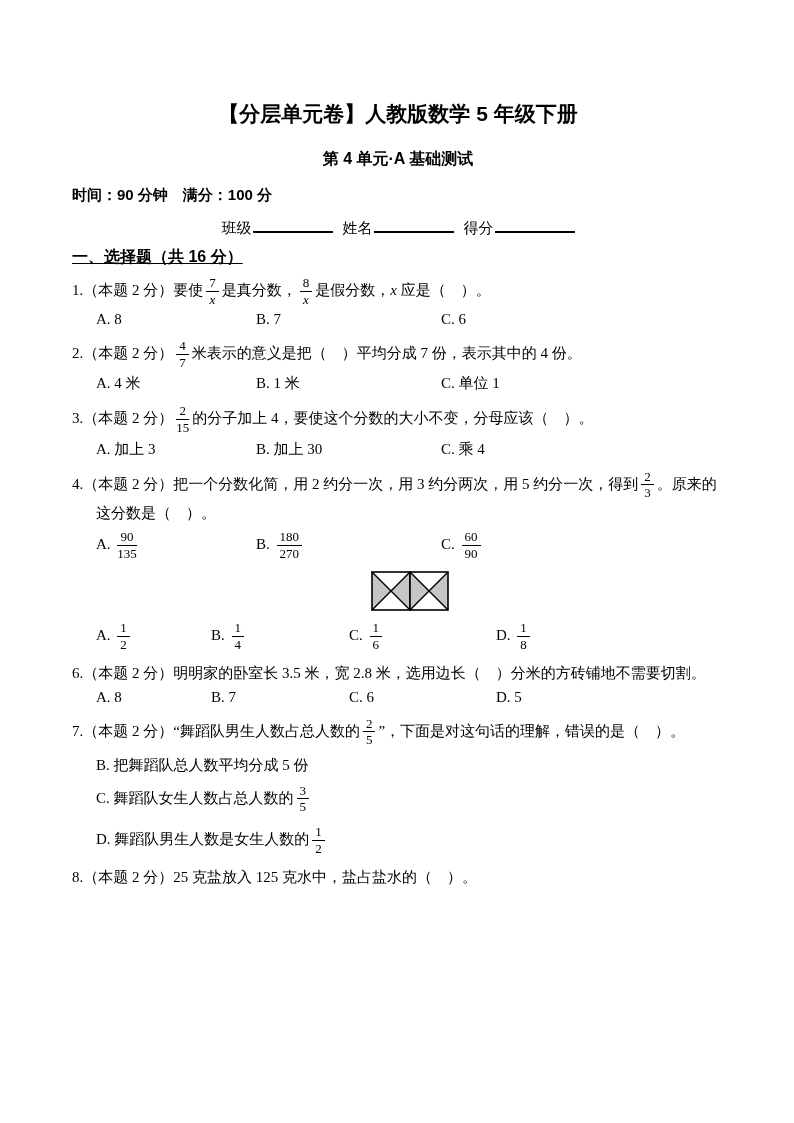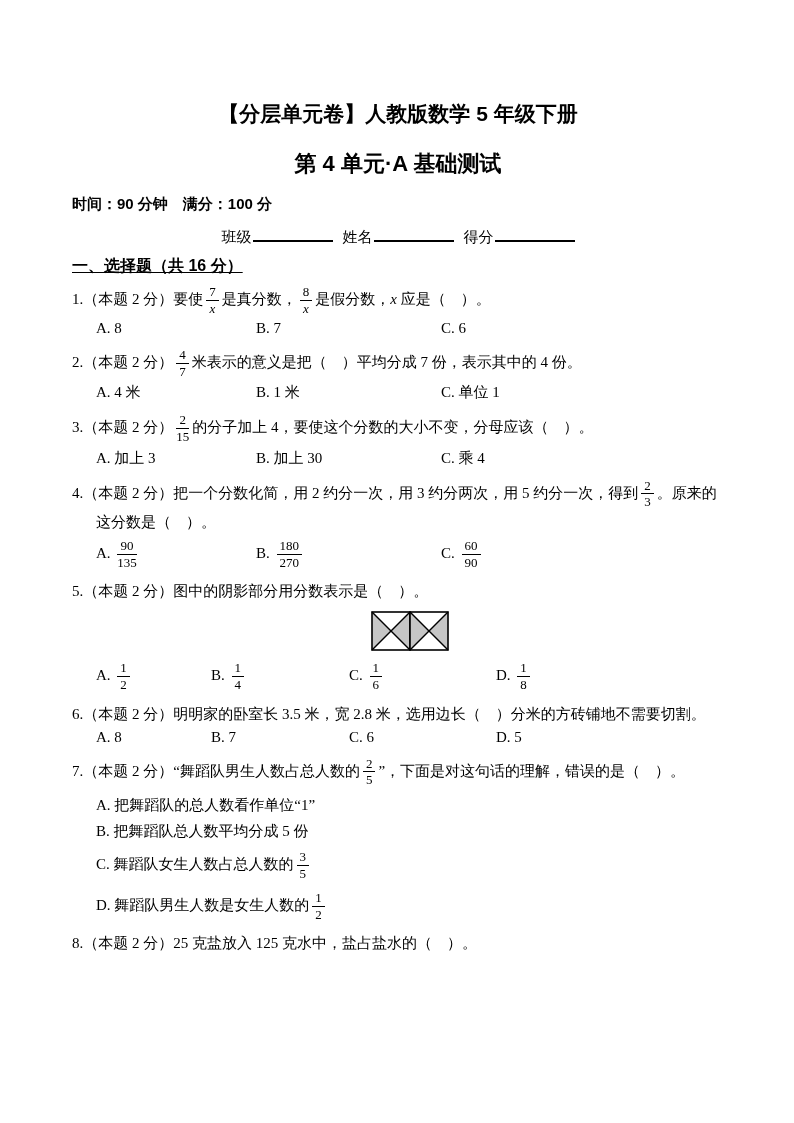--- a/index.html
+++ b/index.html
@@ -2,21 +2,21 @@
 <html><head>
 <meta charset="utf-8">
 <style>
   html,body{margin:0;padding:0;background:#fff;}
   .page{
     width:794px;min-height:1123px;box-sizing:border-box;
     padding:100px 70px 40px 72px;background:#fff;color:#000;
     font-family:"Liberation Serif","DejaVu Serif",serif;font-size:15px;
   }
   .title{font-family:"Liberation Sans",sans-serif;font-weight:700;font-size:21px;text-align:center;margin:0 0 21px;}
-  .subtitle{font-family:"Liberation Sans",sans-serif;font-weight:700;font-size:22px;text-align:center;margin:0 0 16px;}
+  .subtitle{font-family:"Liberation Sans",sans-serif;font-weight:700;font-size:16px;text-align:center;margin:0 0 16px;}
   .meta{font-family:"Liberation Sans",sans-serif;font-weight:700;font-size:15px;text-align:left;margin:0 0 11px;}
   .fill-line{font-family:"Liberation Sans",sans-serif;font-weight:400;font-size:15px;text-align:center;margin:0 0 9px;}
   .blank{display:inline-block;width:80px;height:15px;border-bottom:2px solid #000;margin:0 10px 0 1px;}
   .blank:last-child{margin-right:0;}
   .section-heading{font-family:"Liberation Sans",sans-serif;font-weight:700;font-size:16px;margin:2px 0 6px;text-decoration:underline;}
   .question{font-size:15px;}
   .stem{padding-left:24px;text-indent:-24px;line-height:1.55;margin:5px 0 3px;}
   .options.row{display:flex;align-items:center;padding-left:24px;margin:2px 0 9px;}
   .options.cols-3 .opt:nth-child(1){width:160px;}
   .options.cols-3 .opt:nth-child(2){width:185px;}
@@ -69,21 +69,20 @@
       </div>
       <div class="question">
         <div class="stem">4.（本题 2 分）把一个分数化简，用 2 约分一次，用 3 约分两次，用 5 约分一次，得到<span class="frac"><span class="num">2</span><span class="den">3</span></span>。原来的这分数是（　）。</div>
         <div class="options row cols-3">
           <div class="opt">A. <span class="frac"><span class="num">90</span><span class="den">135</span></span></div>
           <div class="opt">B. <span class="frac"><span class="num">180</span><span class="den">270</span></span></div>
           <div class="opt">C. <span class="frac"><span class="num">60</span><span class="den">90</span></span></div>
         </div>
       </div>
       <div class="question">
-        <div class="stem">5.（本题 2 分）图中的阴影部分用分数表示是（　）。</div>
         <div class="figure-row"><svg width="78" height="40" viewBox="0 0 78 40">
             <polygon points="1,1 20,20 1,39" fill="#c6c6c6" stroke="none"></polygon>
             <polygon points="39,1 20,20 39,39" fill="#c6c6c6" stroke="none"></polygon>
             <line x1="1" y1="1" x2="39" y2="39" stroke="#000000" stroke-width="1.4"></line>
             <line x1="39" y1="1" x2="1" y2="39" stroke="#000000" stroke-width="1.4"></line>
             <rect x="1" y="1" width="38" height="38" fill="none" stroke="#000000" stroke-width="1.6"></rect>
             <polygon points="39,1 58,20 39,39" fill="#c6c6c6" stroke="none"></polygon>
             <polygon points="77,1 58,20 77,39" fill="#c6c6c6" stroke="none"></polygon>
             <line x1="39" y1="1" x2="77" y2="39" stroke="#000000" stroke-width="1.4"></line>
             <line x1="77" y1="1" x2="39" y2="39" stroke="#000000" stroke-width="1.4"></line>
@@ -101,21 +100,20 @@
         <div class="options row cols-4">
           <div class="opt">A. 8</div>
           <div class="opt">B. 7</div>
           <div class="opt">C. 6</div>
           <div class="opt">D. 5</div>
         </div>
       </div>
       <div class="question">
         <div class="stem">7.（本题 2 分）“舞蹈队男生人数占总人数的<span class="frac"><span class="num">2</span><span class="den">5</span></span>”，下面是对这句话的理解，错误的是（　）。</div>
         <div class="options stack">
-          <div class="opt">A. 把舞蹈队的总人数看作单位“1”</div>
           <div class="opt">B. 把舞蹈队总人数平均分成 5 份</div>
           <div class="opt">C. 舞蹈队女生人数占总人数的<span class="frac"><span class="num">3</span><span class="den">5</span></span></div>
           <div class="opt">D. 舞蹈队男生人数是女生人数的<span class="frac"><span class="num">1</span><span class="den">2</span></span></div>
         </div>
       </div>
       <div class="question">
         <div class="stem">8.（本题 2 分）25 克盐放入 125 克水中，盐占盐水的（　）。</div>
       </div>
     </div>
 </div>

